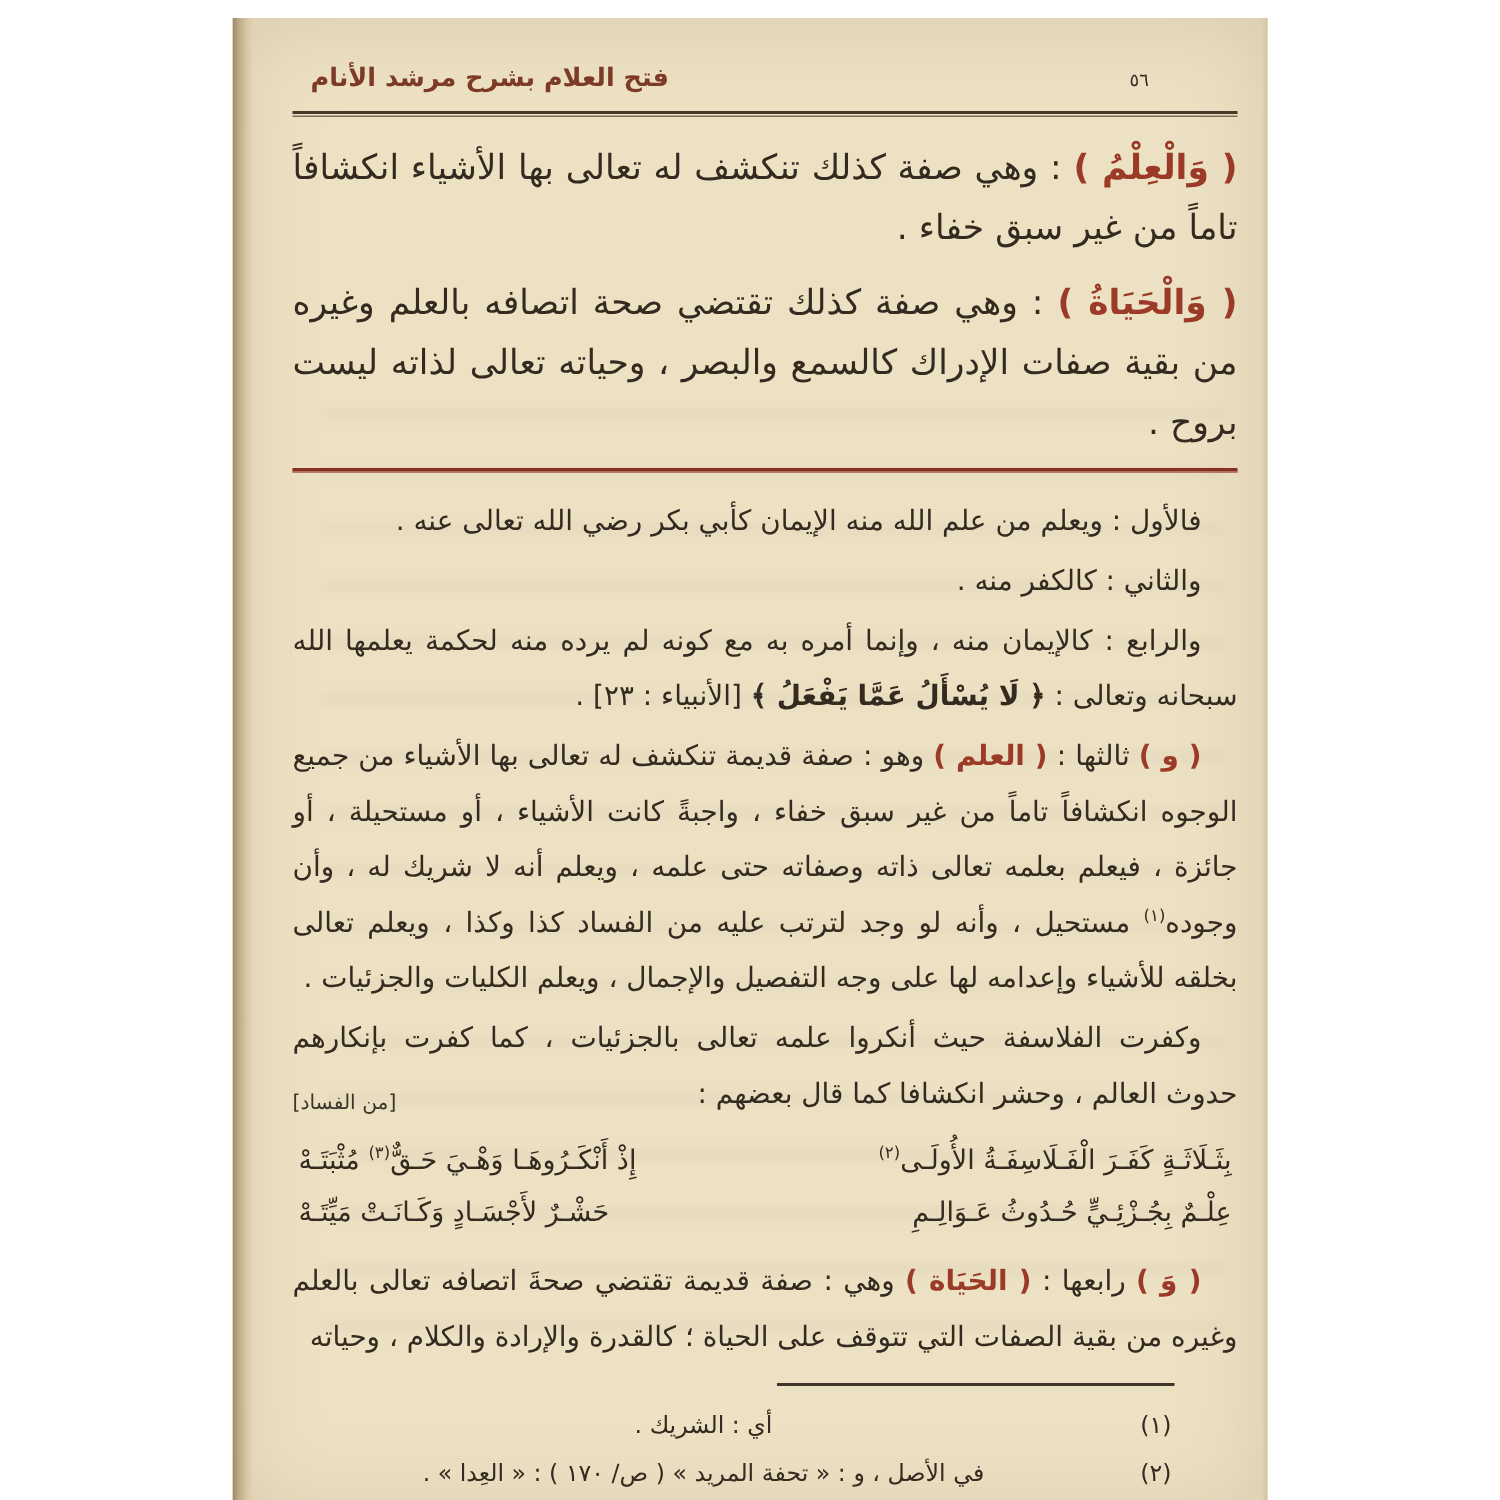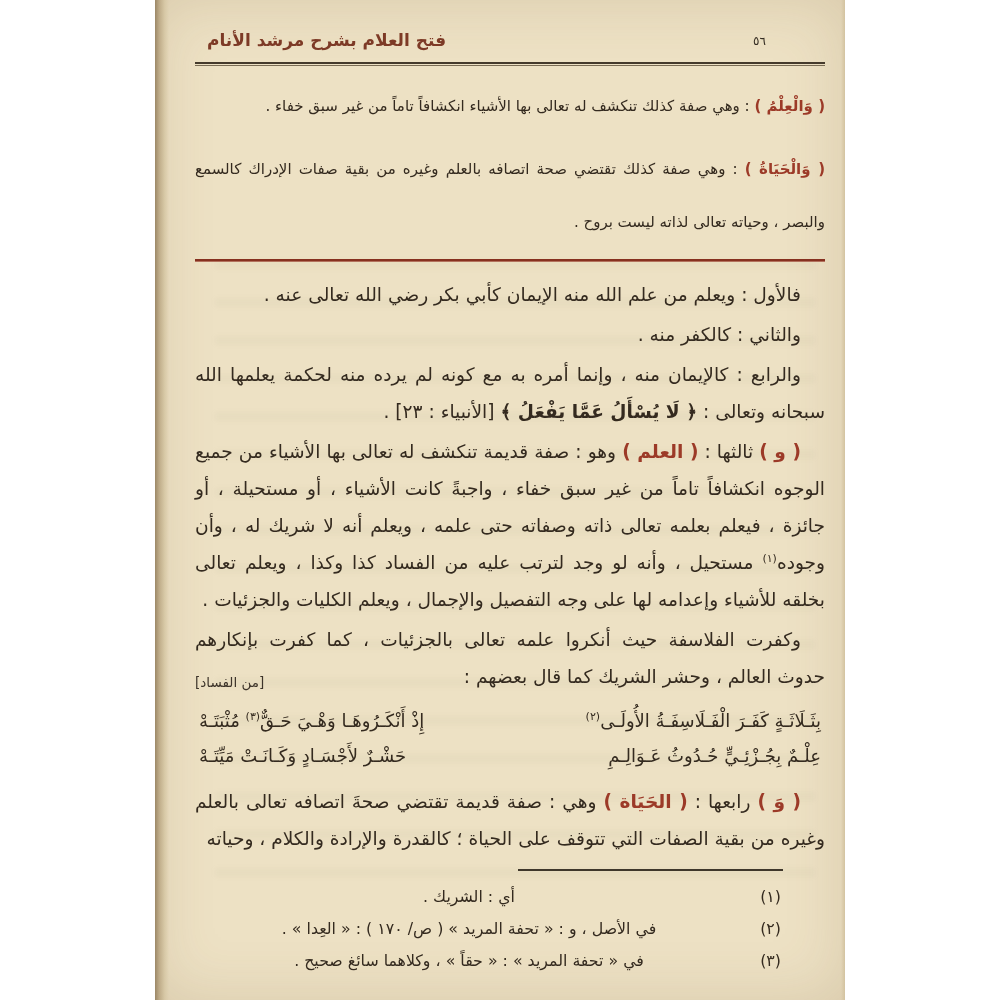--- a/index.html
+++ b/index.html
@@ -1,18 +1,18 @@
 <!DOCTYPE html>
 <html lang="ar"><head>
 <meta charset="utf-8">
 <style>
   * { margin:0; padding:0; box-sizing:border-box; }
   html,body { width:1000px; height:1000px; background:#ffffff; overflow:hidden;
               font-family:"DejaVu Sans", sans-serif; }
-  .scan   { position:relative; width:1000px; height:964px; background:#ffffff; }
+  .scan   { position:relative; width:1000px; height:964px; background:#ffffff;margin-top:12px; }
 
   
   .page   { position:absolute; left:155px; top:0; width:690px; height:1000px;
             background:#ede1c4; overflow:hidden;
             box-shadow: inset 0 0 60px rgba(120,95,55,.18); }
   .page-edge-left { position:absolute; left:0; top:0; width:14px; height:1000px;
             background:linear-gradient(to right,#8f7a59 0,#b8a480 30%,#d6c7a4 70%,rgba(214,199,164,0) 100%);
             opacity:.85; }
   .page-edge-right { position:absolute; right:0; top:0; width:4px; height:1000px;
             background:linear-gradient(to left,#d3c3a0,rgba(211,195,160,0)); }
@@ -25,21 +25,21 @@
   .hdr-title { position:absolute; left:52px; top:30px; color:#7d3a26;
             font-size:17px; font-weight:bold; direction:rtl; }
   .hdr-num   { position:absolute; left:598px; top:34px; color:#352d23;
             font-size:12px; letter-spacing:2px; }
   .hdr-rule  { position:absolute; left:40px; top:62px; width:630px; height:4px;
             border-top:2px solid #453a2c; border-bottom:1px solid #7a6c55; }
 
   
   .text-block { position:absolute; left:40px; top:80px; width:630px;
             direction:rtl; text-align:justify; color:#342a1f; }
-  .matn  { font-size:15px; line-height:53px; font-weight:500; margin-bottom:10px; }
+  .matn  { font-size:23px; line-height:40px; font-weight:500; margin-bottom:10px; }
   .kw    { color:#9c3a28; font-weight:bold; }
   .matn-sep { height:3px; background:#86301f; border-bottom:1px solid #b2715d;
             margin:9px 0 14px 0; }
   .sharh { font-size:18.6px; line-height:37px; text-indent:24px; margin-bottom:3px; }
   .quran { font-weight:bold; }
   sup.fnref { font-size:11px; vertical-align:super; line-height:0; }
   .p6wrap { position:relative; }
   .meter  { position:absolute; left:0; bottom:5px; font-size:13.5px; color:#3d342a;
             text-indent:0; }
 
@@ -78,21 +78,21 @@
       <div class="matn-sep"></div>
 
       <p class="sharh">فالأول : ويعلم من علم الله منه الإيمان كأبي بكر رضي الله تعالى عنه .</p>
       <p class="sharh">والثاني : كالكفر منه .</p>
 
       <p class="sharh"><span>والرابع : كالإيمان منه ، وإنما أمره به مع كونه لم يرده منه لحكمة يعلمها الله سبحانه وتعالى : </span><span class="quran">﴿ لَا يُسْأَلُ عَمَّا يَفْعَلُ ﴾</span><span> [الأنبياء : ٢٣] .</span></p>
 
       <p class="sharh"><span class="kw">( و )</span><span> ثالثها : </span><span class="kw">( العلم )</span><span> وهو : صفة قديمة تنكشف له تعالى بها الأشياء من جميع الوجوه انكشافاً تاماً من غير سبق خفاء ، واجبةً كانت الأشياء ، أو مستحيلة ، أو جائزة ، فيعلم بعلمه تعالى ذاته وصفاته حتى علمه ، ويعلم أنه لا شريك له ، وأن وجوده</span><sup class="fnref">(١)</sup><span> مستحيل ، وأنه لو وجد لترتب عليه من الفساد كذا وكذا ، ويعلم تعالى بخلقه للأشياء وإعدامه لها على وجه التفصيل والإجمال ، ويعلم الكليات والجزئيات .</span></p>
 
       <div class="p6wrap">
-        <p class="sharh">وكفرت الفلاسفة حيث أنكروا علمه تعالى بالجزئيات ، كما كفرت بإنكارهم حدوث العالم ، وحشر الشريك كما قال بعضهم :</p>
+        <p class="sharh">وكفرت الفلاسفة حيث أنكروا علمه تعالى بالجزئيات ، كما كفرت بإنكارهم حدوث العالم ، وحشر انكشافا كما قال بعضهم :</p>
         <span class="meter">[من الفساد]</span>
       </div>
 
       <div class="poem">
         <div class="verse">
           <span class="hemi"><span>بِثَـلَاثَـةٍ كَفَـرَ الْفَـلَاسِفَـةُ الأُولَـى</span><sup class="fnref">(٢)</sup></span>
           <span class="hemi"><span>إِذْ أَنْكَـرُوهَـا وَهْـيَ حَـقٌّ</span><sup class="fnref">(٣)</sup><span> مُثْبَتَـهْ</span></span>
         </div>
         <div class="verse">
           <span class="hemi">عِلْـمٌ بِجُـزْئِـيٍّ حُـدُوثُ عَـوَالِـمِ</span>

